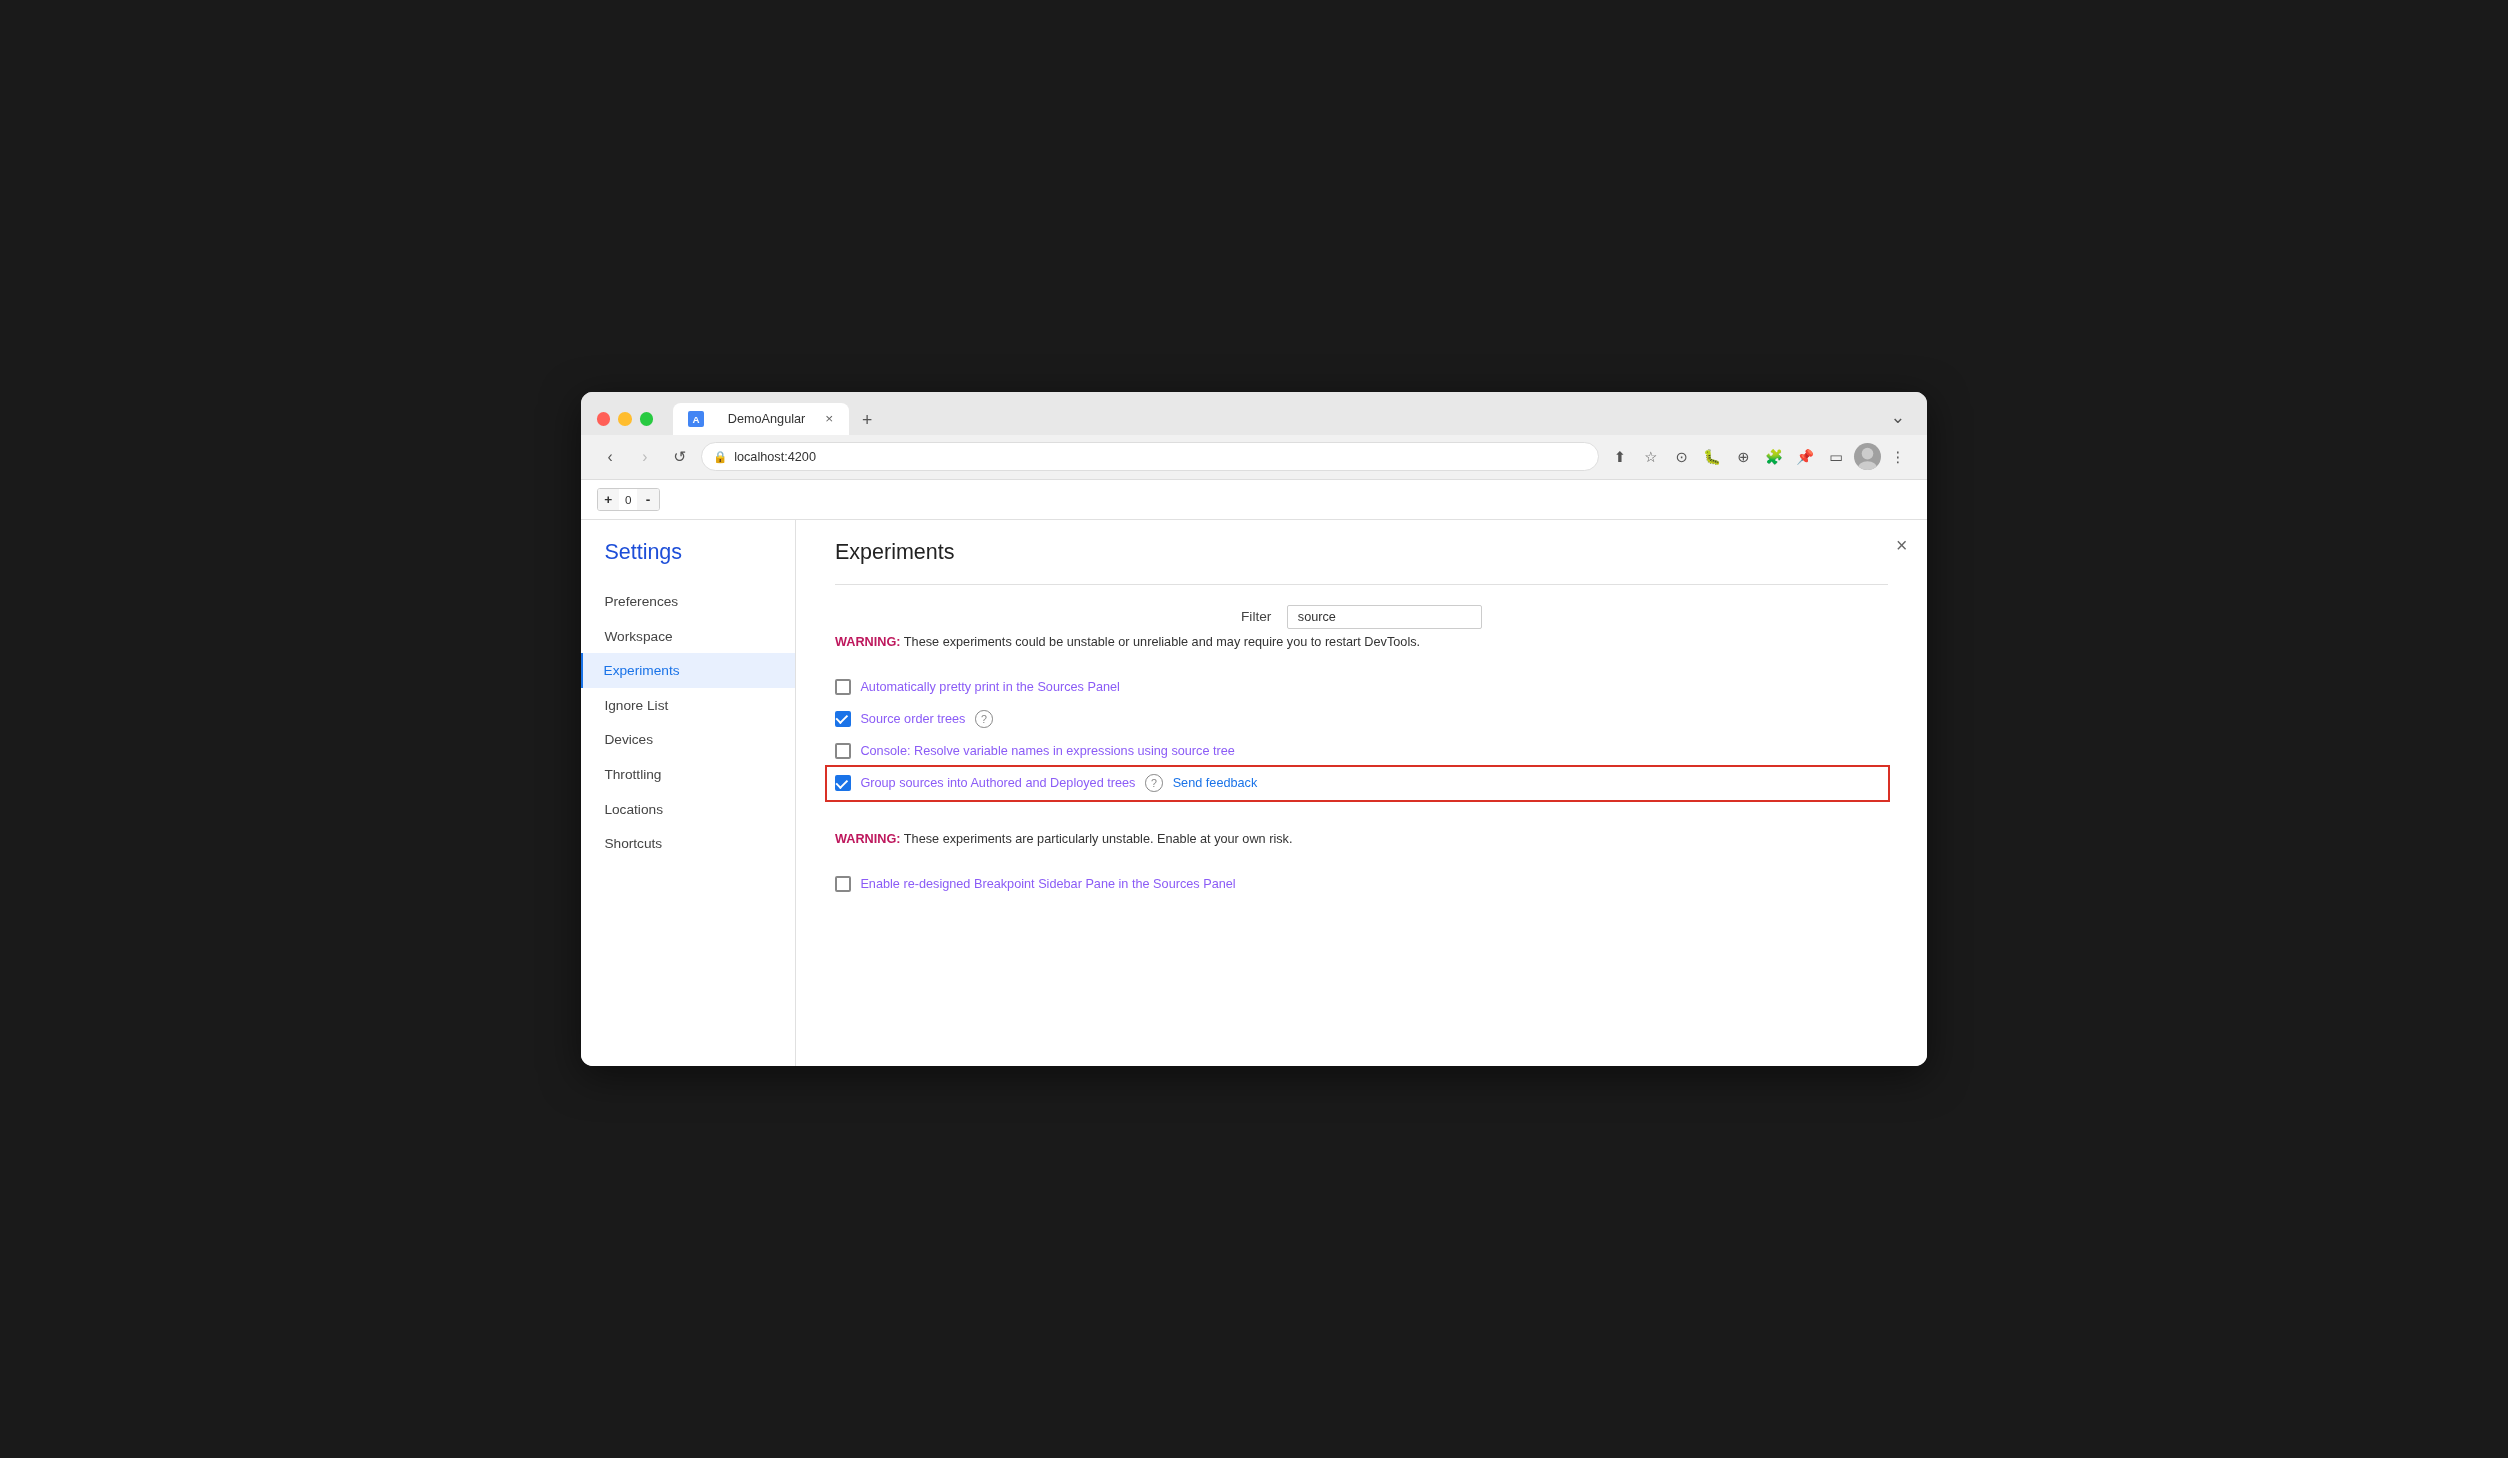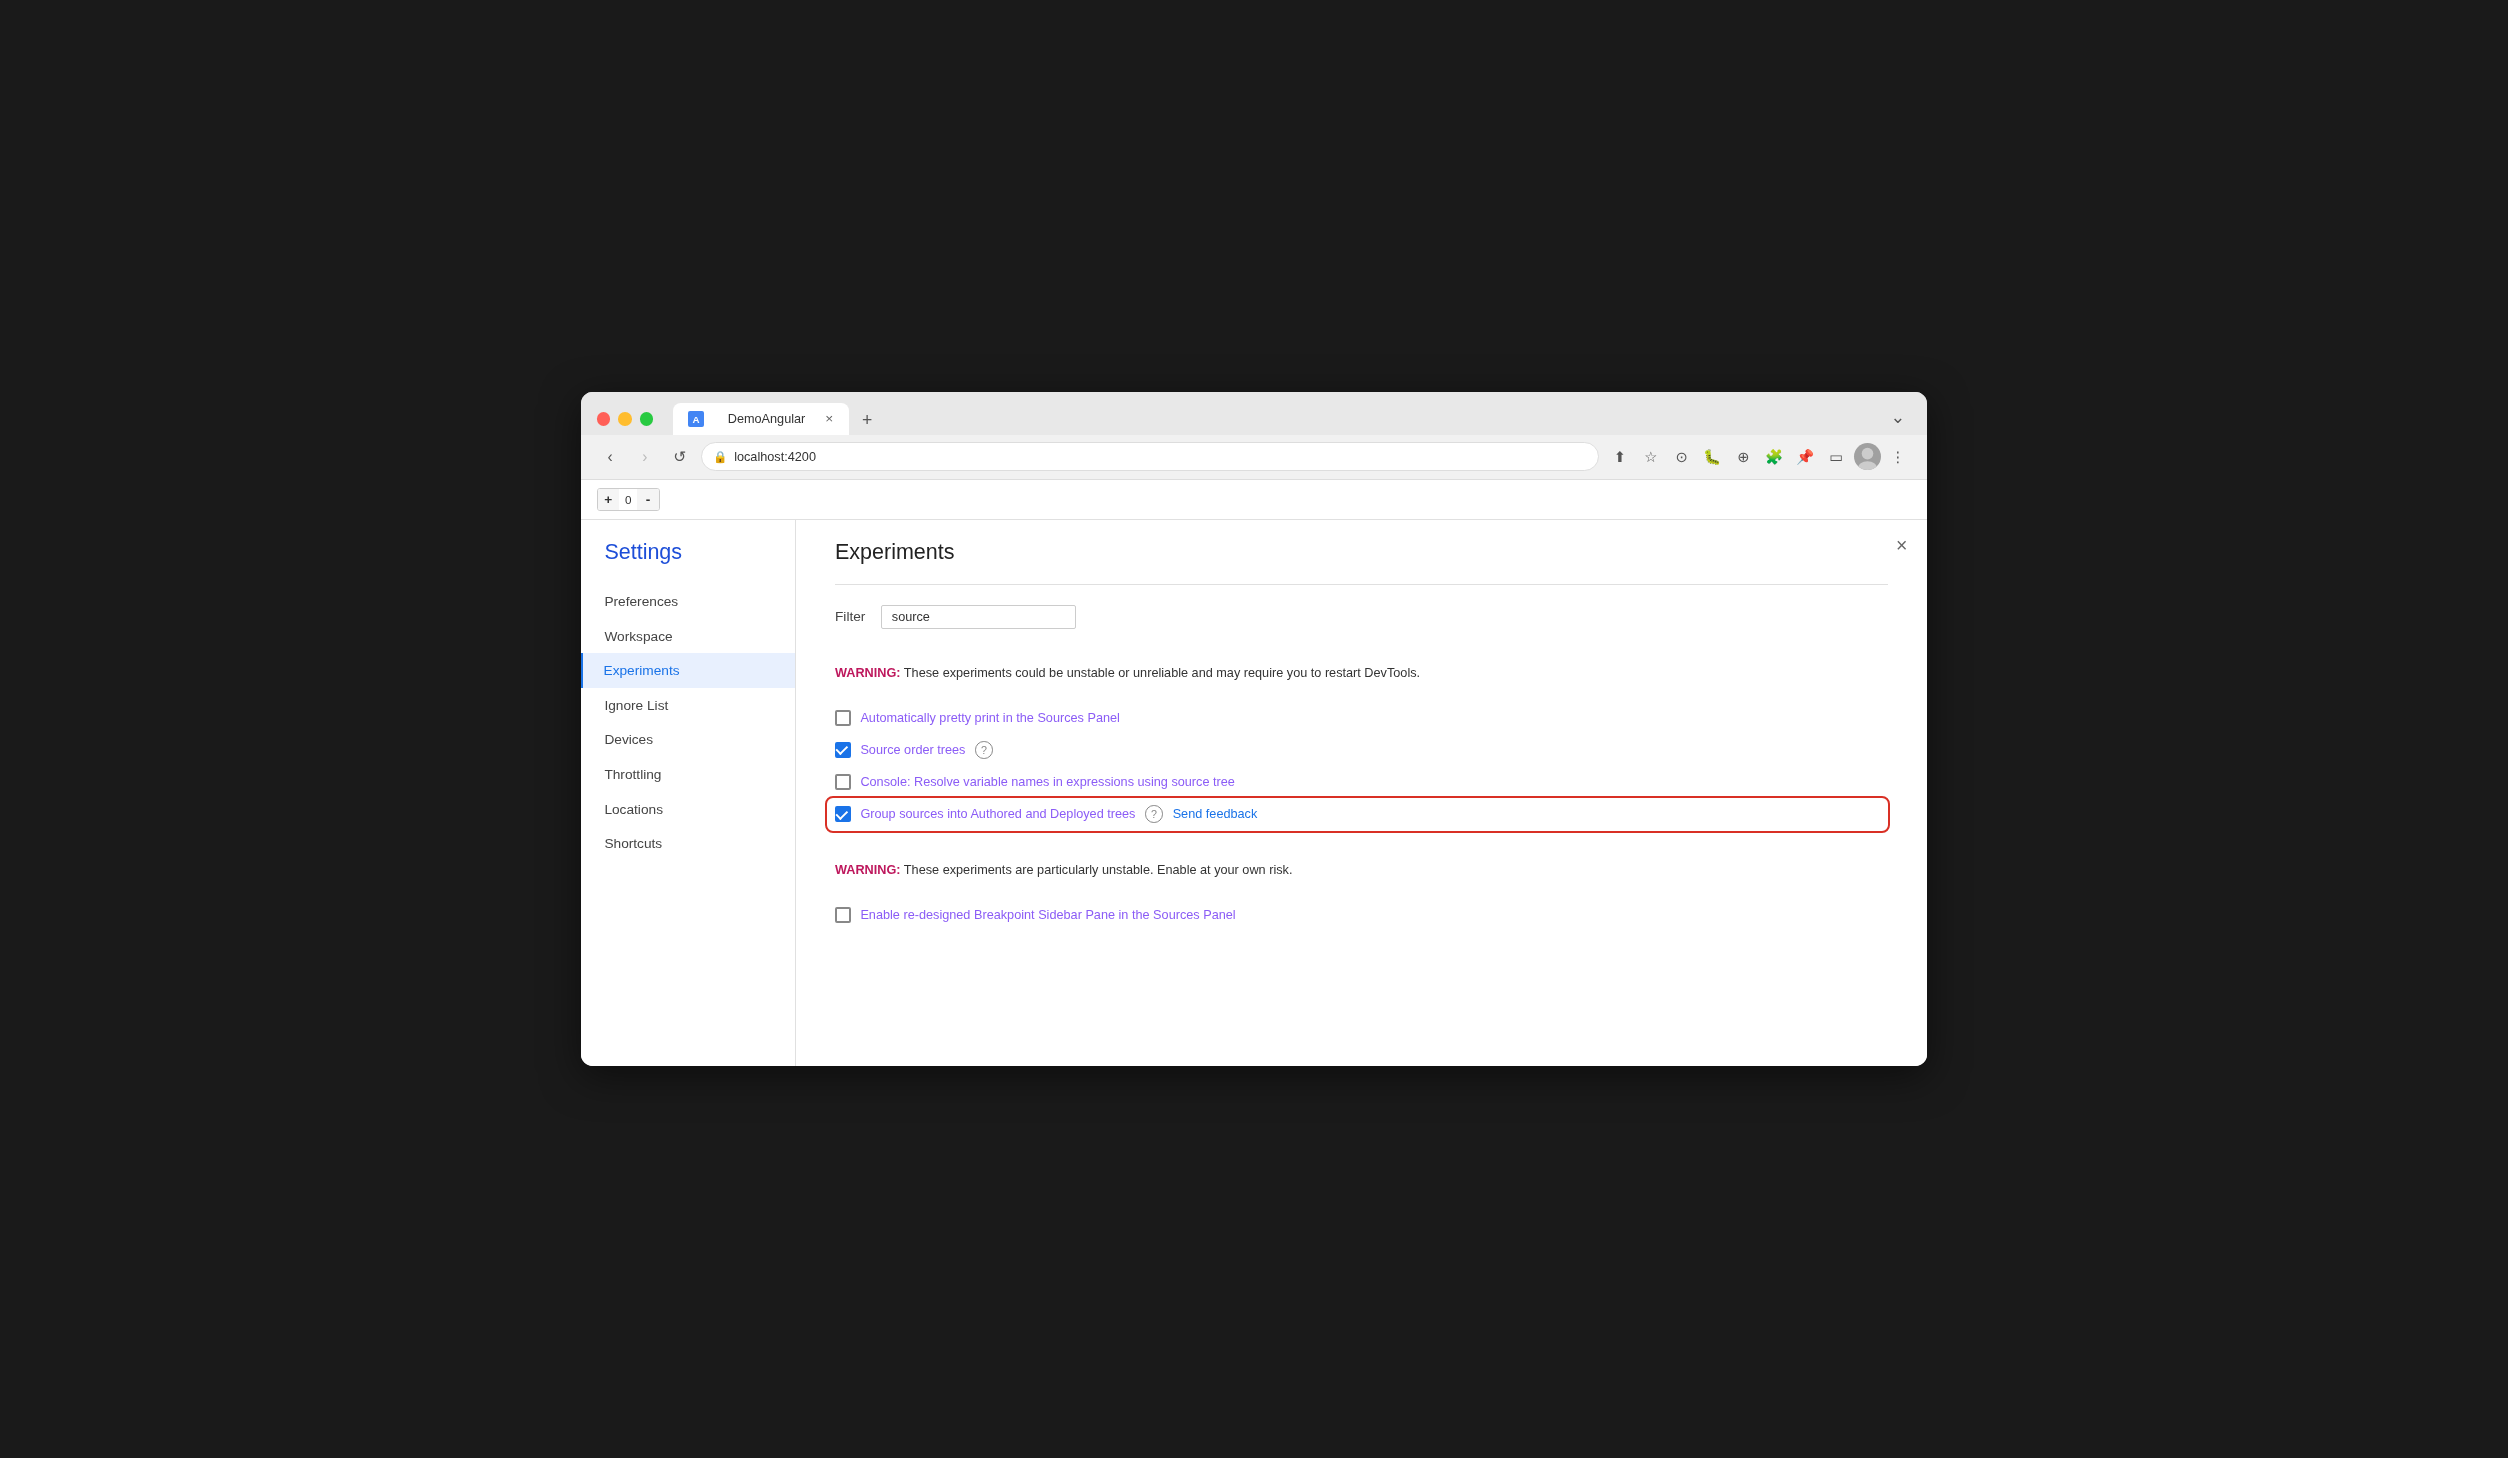--- a/index.html
+++ b/index.html
@@ -262,21 +262,22 @@
       font-size: 21.5px;
       font-weight: 400;
       color: #222;
       margin-bottom: 15.6px;
     }
 
     .filter-row {
       display: flex;
       align-items: center;
       gap: 15.6px;
-      margin-bottom: 35px;
+      margin-bottom: 4px;
+      justify-content: center;
     }
 
     .filter-label {
       font-size: 13.7px;
       color: #444;
     }
 
     .filter-input {
       border: 1px solid #ccc;
       border-radius: 2px;
@@ -361,21 +362,21 @@
     .feedback-link {
       font-size: 12.7px;
       color: #1a73e8;
       text-decoration: none;
       cursor: pointer;
     }
 
     
     .experiment-item.highlighted {
       outline: 2px solid #d93025;
-      border-radius: 6px;
+      border-radius: 0;
       padding: 7.8px 7.8px;
       margin-left: -7.8px;
     }
 
     .settings-section-gap {
       margin-top: 30px;
     }
   </style>
 </head>
 <body>

